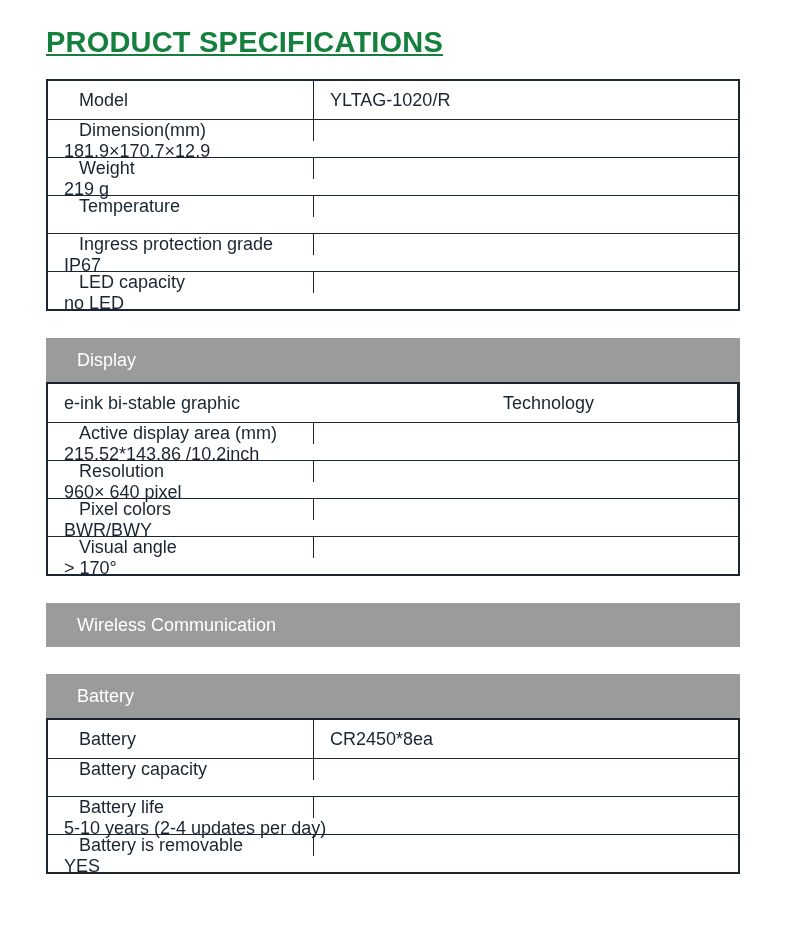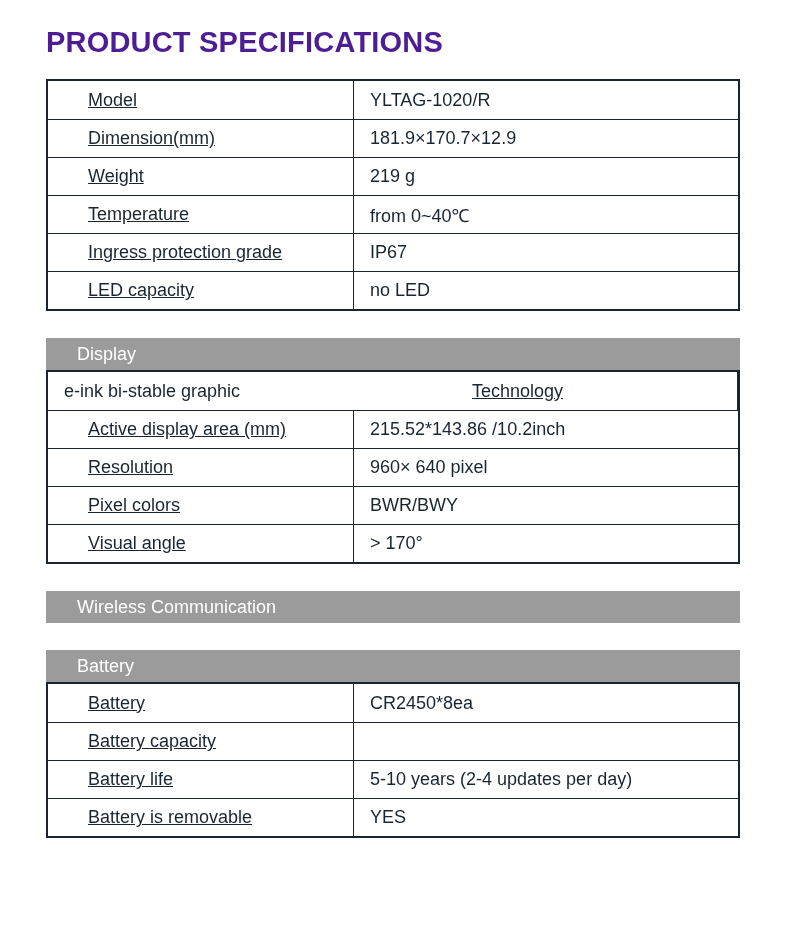--- a/index.html
+++ b/index.html
@@ -15,62 +15,63 @@
     overflow: hidden;
   }
   main {
     padding: 26px 46px 0 46px;
   }
   h1 {
     margin: 0 0 20px 0;
     font-size: 29px;
     font-weight: bold;
     letter-spacing: 0.2px;
-    color: #4c1d95;
+    color: #15803d;
     line-height: 1.15;
+    text-decoration: underline;
   }
   .spec-table {
     width: 694px;
     margin-bottom: 27px;
   }
   .section-header {
     background: #9b9b9b;
     color: #ffffff;
-    height: 32px;
+    height: 44px;
     display: flex;
     align-items: center;
     padding-left: 31px;
     font-size: 18px;
     box-sizing: border-box;
   }
   .table-body {
     border: 2px solid #1a2532;
     box-sizing: border-box;
   }
   .spec-row {
     display: flex;
     height: 38px;
     box-sizing: border-box;
   }
   .spec-row + .spec-row {
     border-top: 1.5px solid #1a2532;
+    flex-direction: column;
   }
   .cell {
     display: flex;
     align-items: center;
     font-size: 18px;
     white-space: nowrap;
     box-sizing: border-box;
   }
   .cell.label {
-    width: 306px;
-    padding-left: 40px;
+    width: 266px;
+    padding-left: 31px;
     border-right: 1.5px solid #1a2532;
     flex: none;
-    text-decoration: underline;
   }
   .cell.value {
     flex: 1;
     padding-left: 16px;
   }
 </style>
 </head>
 <body>
 
 <main>
@@ -85,21 +86,20 @@
           <div class="spec-row">
             <div class="cell label">Dimension(mm)</div>
             <div class="cell value">181.9×170.7×12.9</div>
           </div>
           <div class="spec-row">
             <div class="cell label">Weight</div>
             <div class="cell value">219 g</div>
           </div>
           <div class="spec-row">
             <div class="cell label">Temperature</div>
-            <div class="cell value">from 0~40℃</div>
           </div>
           <div class="spec-row">
             <div class="cell label">Ingress protection grade</div>
             <div class="cell value">IP67</div>
           </div>
           <div class="spec-row">
             <div class="cell label">LED capacity</div>
             <div class="cell value">no LED</div>
           </div>
         </div>

